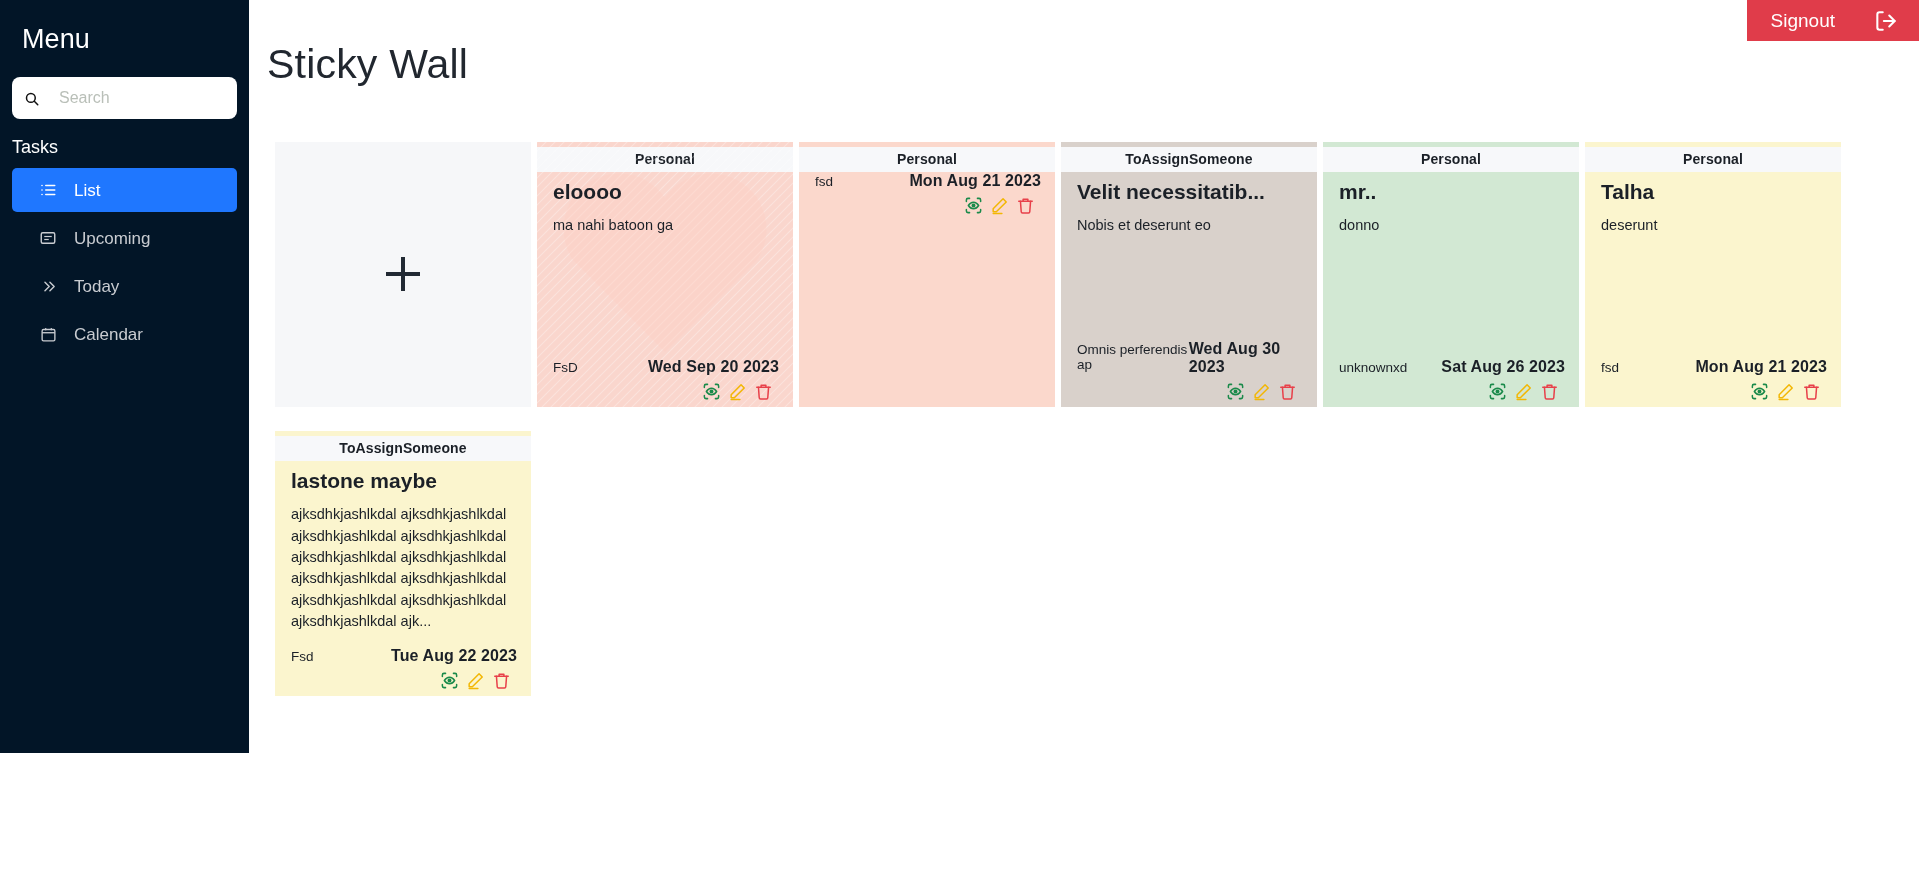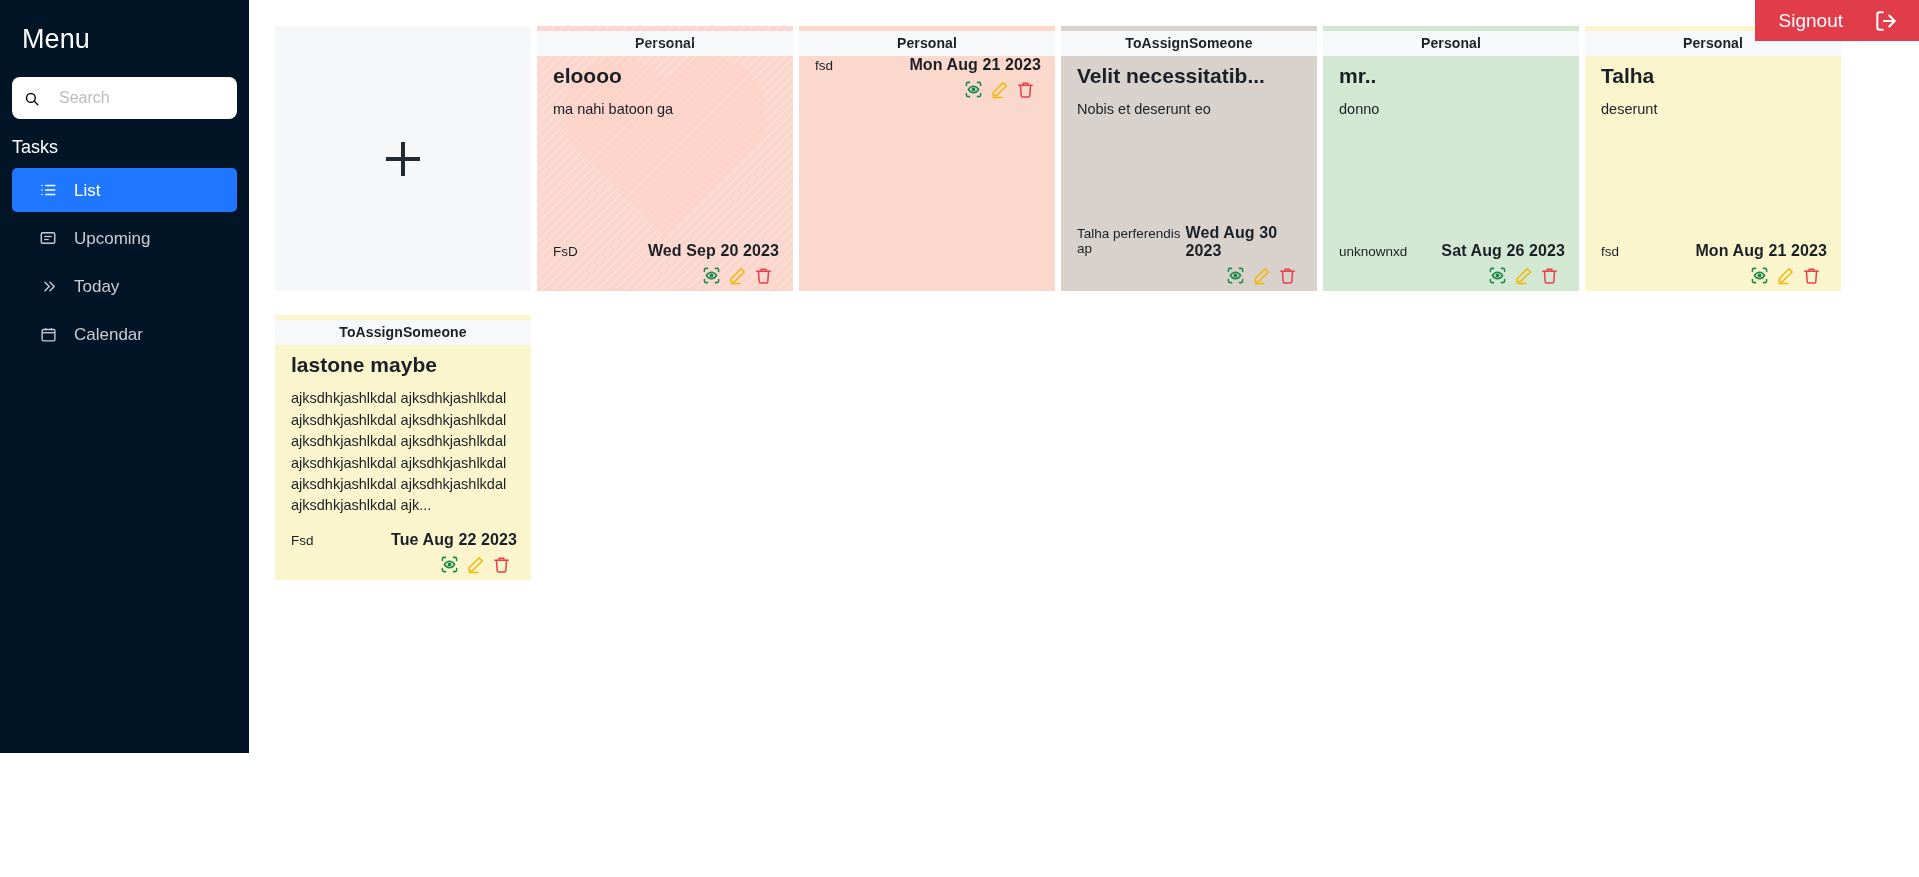--- a/index.html
+++ b/index.html
@@ -65,21 +65,21 @@
 
   
   .main {
     flex: 1; height: 877px; background: #ffffff;
     position: relative; overflow: hidden;
   }
   .signout-btn {
     position: absolute; top: 0; right: 0;
     background: #e03c4a;
     color: #ffffff;
-    display: flex; align-items: center; gap: 30px;
+    display: flex; align-items: center; gap: 38px;
     padding: 0 20px 0 24px;
     height: 41px;
     font-size: 19px;
     cursor: pointer;
     z-index: 10;
   }
   .page-title {
     font-size: 41px; font-weight: 400; color: #21272f;
     padding: 14px 0 0 18px;
     letter-spacing: .2px;
@@ -243,20 +243,21 @@
       <span>Signout</span>
       <span style="line-height:0">
         <svg width="26" height="26" viewBox="0 0 24 24" fill="none" stroke="#ffffff" stroke-width="1.9" stroke-linecap="round" stroke-linejoin="round">
           <path d="M9 4H6a2 2 0 0 0-2 2v12a2 2 0 0 0 2 2h3"></path>
           <polyline points="15 17 20 12 15 7"></polyline>
             <line x1="20" y1="12" x2="10" y2="12"></line>
         </svg>
       </span>
     </div>
 
+    <h1 class="page-title">Sticky Wall</h1>
 
     <div class="board">
 
       <div class="add-card">
         <span class="add-plus"></span>
       </div>
 
     <div class="note" style="background: rgb(250, 214, 205);">
           <svg class="wm" viewBox="0 0 256 265" preserveAspectRatio="none">
             <defs>
@@ -339,21 +340,21 @@
           </div>
         </div>
         <div class="note" style="background: rgb(217, 209, 203);">
           <div class="note-cat">ToAssignSomeone</div>
           <div class="note-body">
             <div class="note-title">Velit necessitatib...</div>
             <div class="note-text">Nobis et deserunt eo</div>
           </div>
           <div class="note-footer">
             <div class="note-meta">
-              <span class="note-owner">Talha perferendis ap</span>
+              <span class="note-owner">Omnis perferendis ap</span>
               <span class="note-date">Wed Aug 30 2023</span>
             </div>
             <div class="note-actions">
               <span class="act">
                 <svg width="19" height="19" viewBox="0 0 24 24" fill="none" stroke="#1a8a4a" stroke-width="1.9" stroke-linecap="round" stroke-linejoin="round">
                   <path d="M3 7V5a2 2 0 0 1 2-2h2"></path>
                   <path d="M17 3h2a2 2 0 0 1 2 2v2"></path>
                   <path d="M21 17v2a2 2 0 0 1-2 2h-2"></path>
                   <path d="M7 21H5a2 2 0 0 1-2-2v-2"></path>
                   <path d="M5.5 12s2.6-4 6.5-4 6.5 4 6.5 4-2.6 4-6.5 4-6.5-4-6.5-4z"></path>

